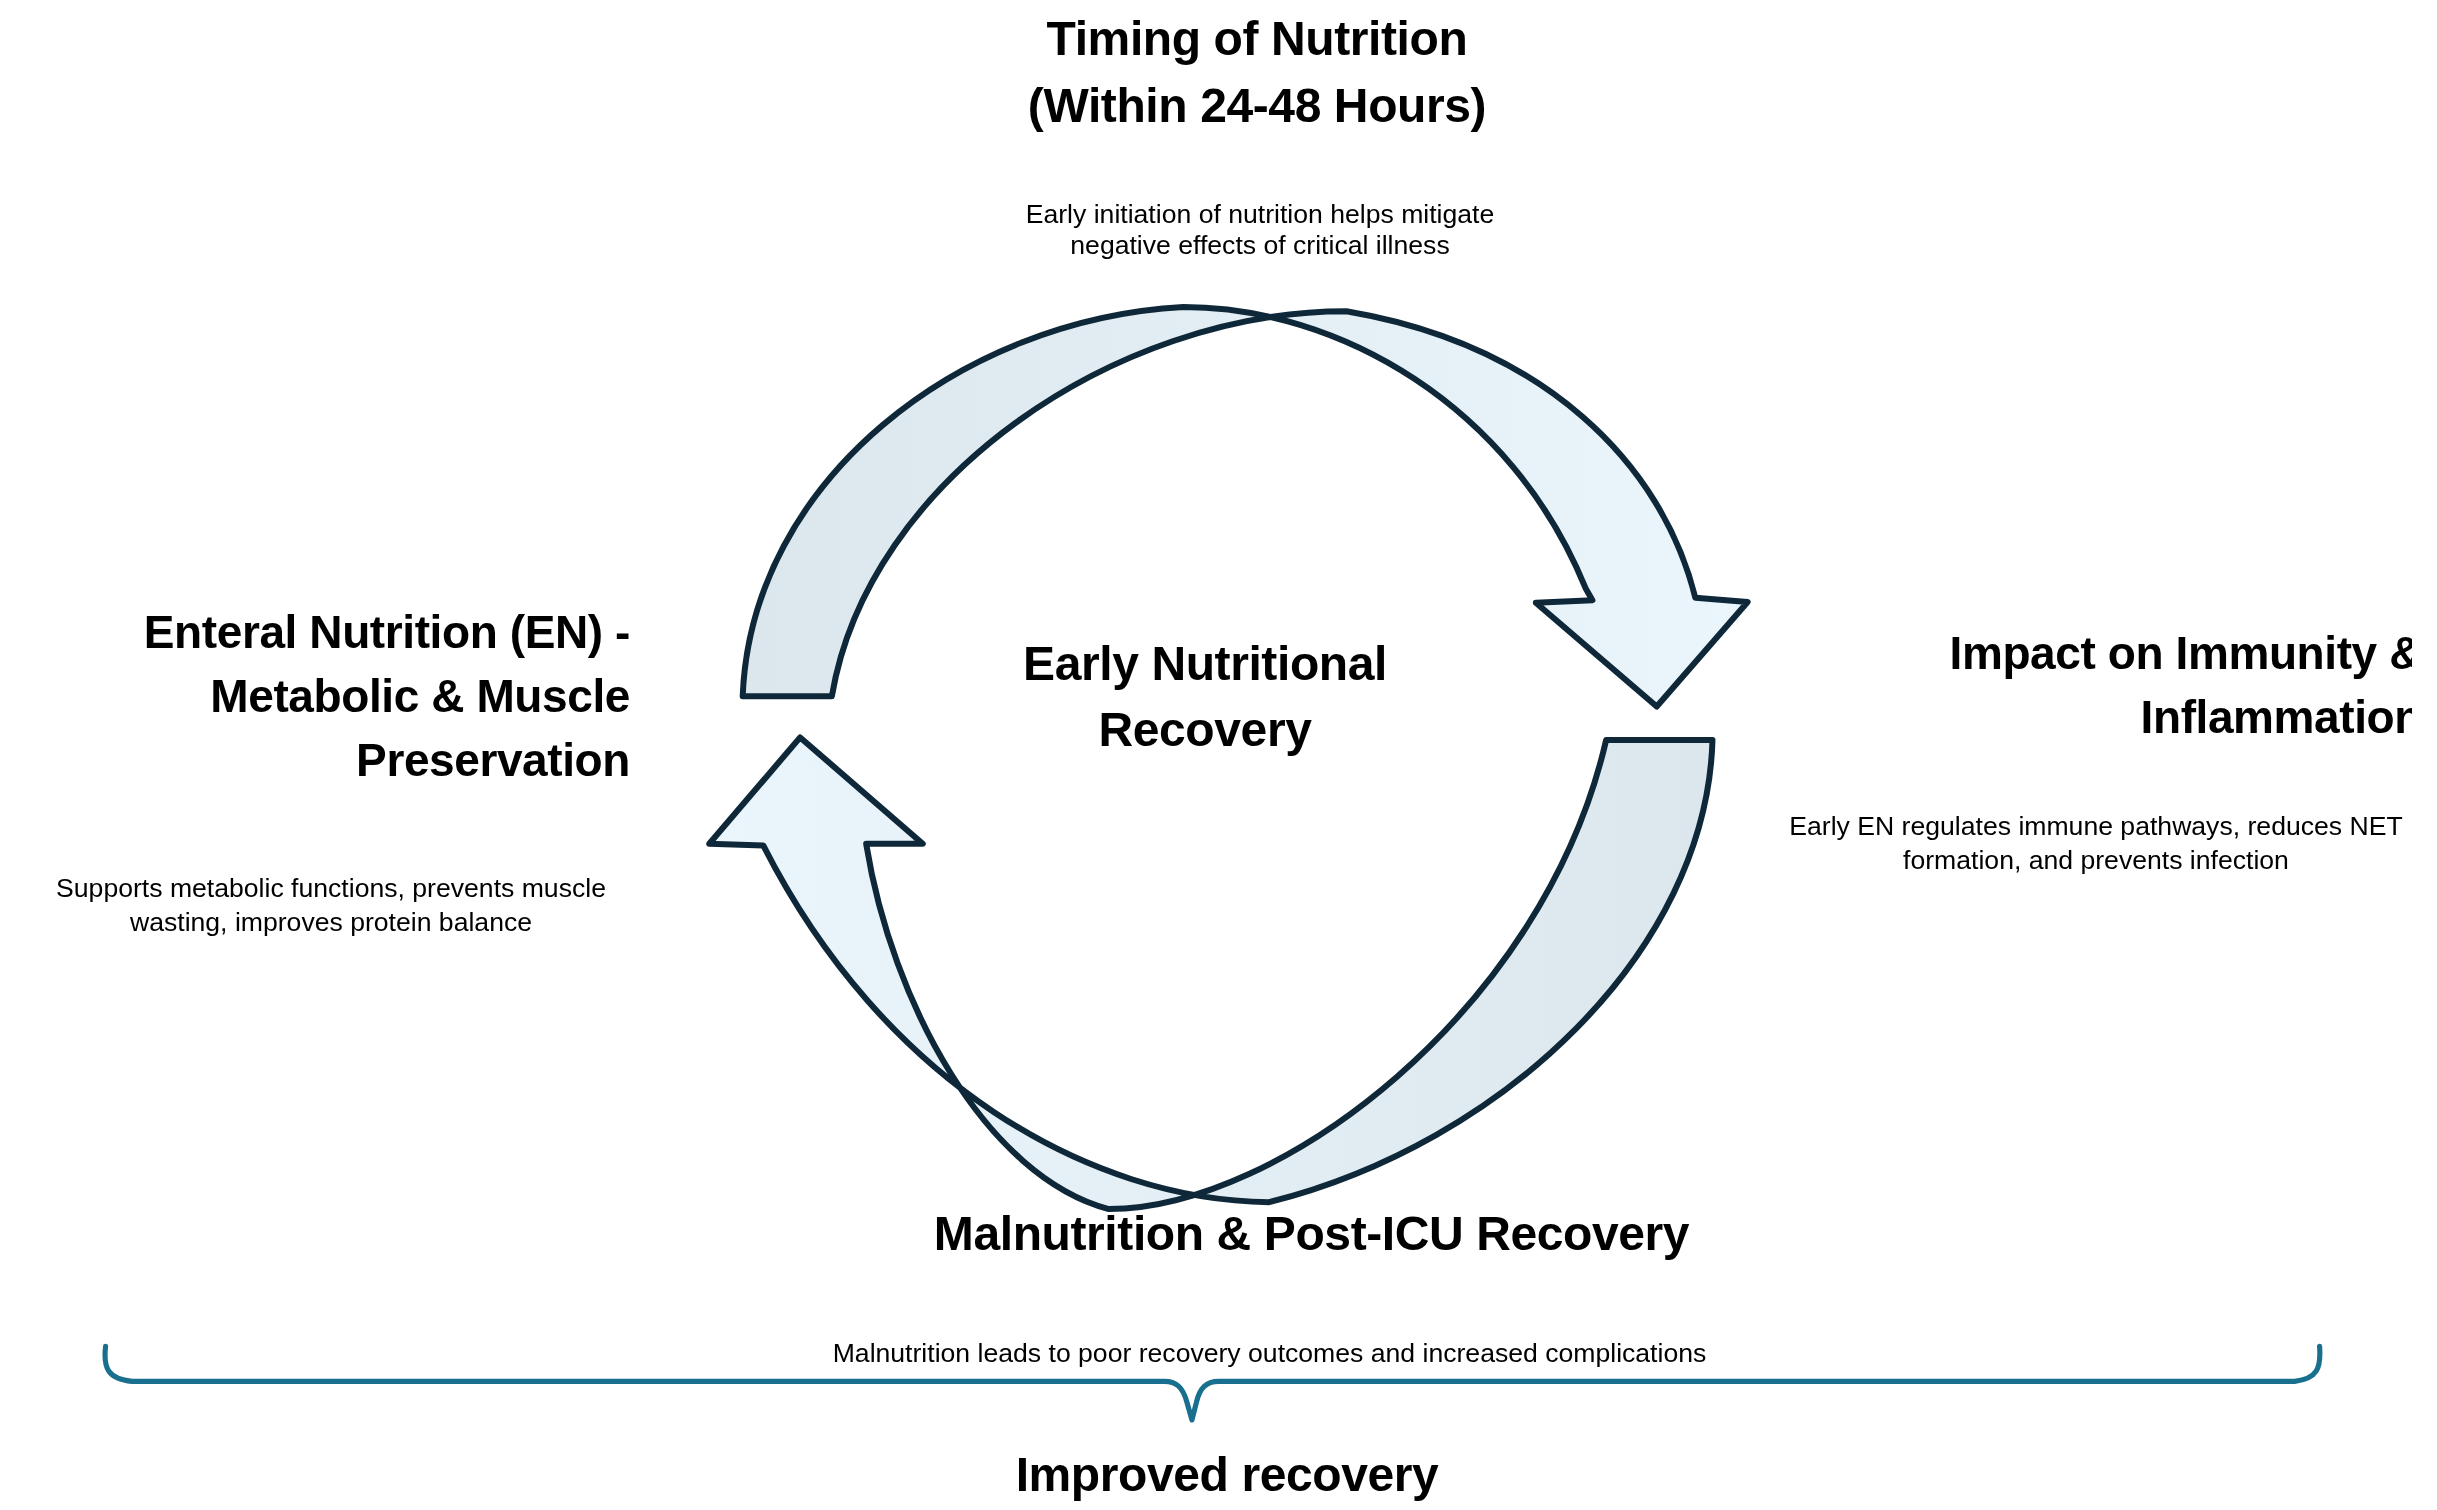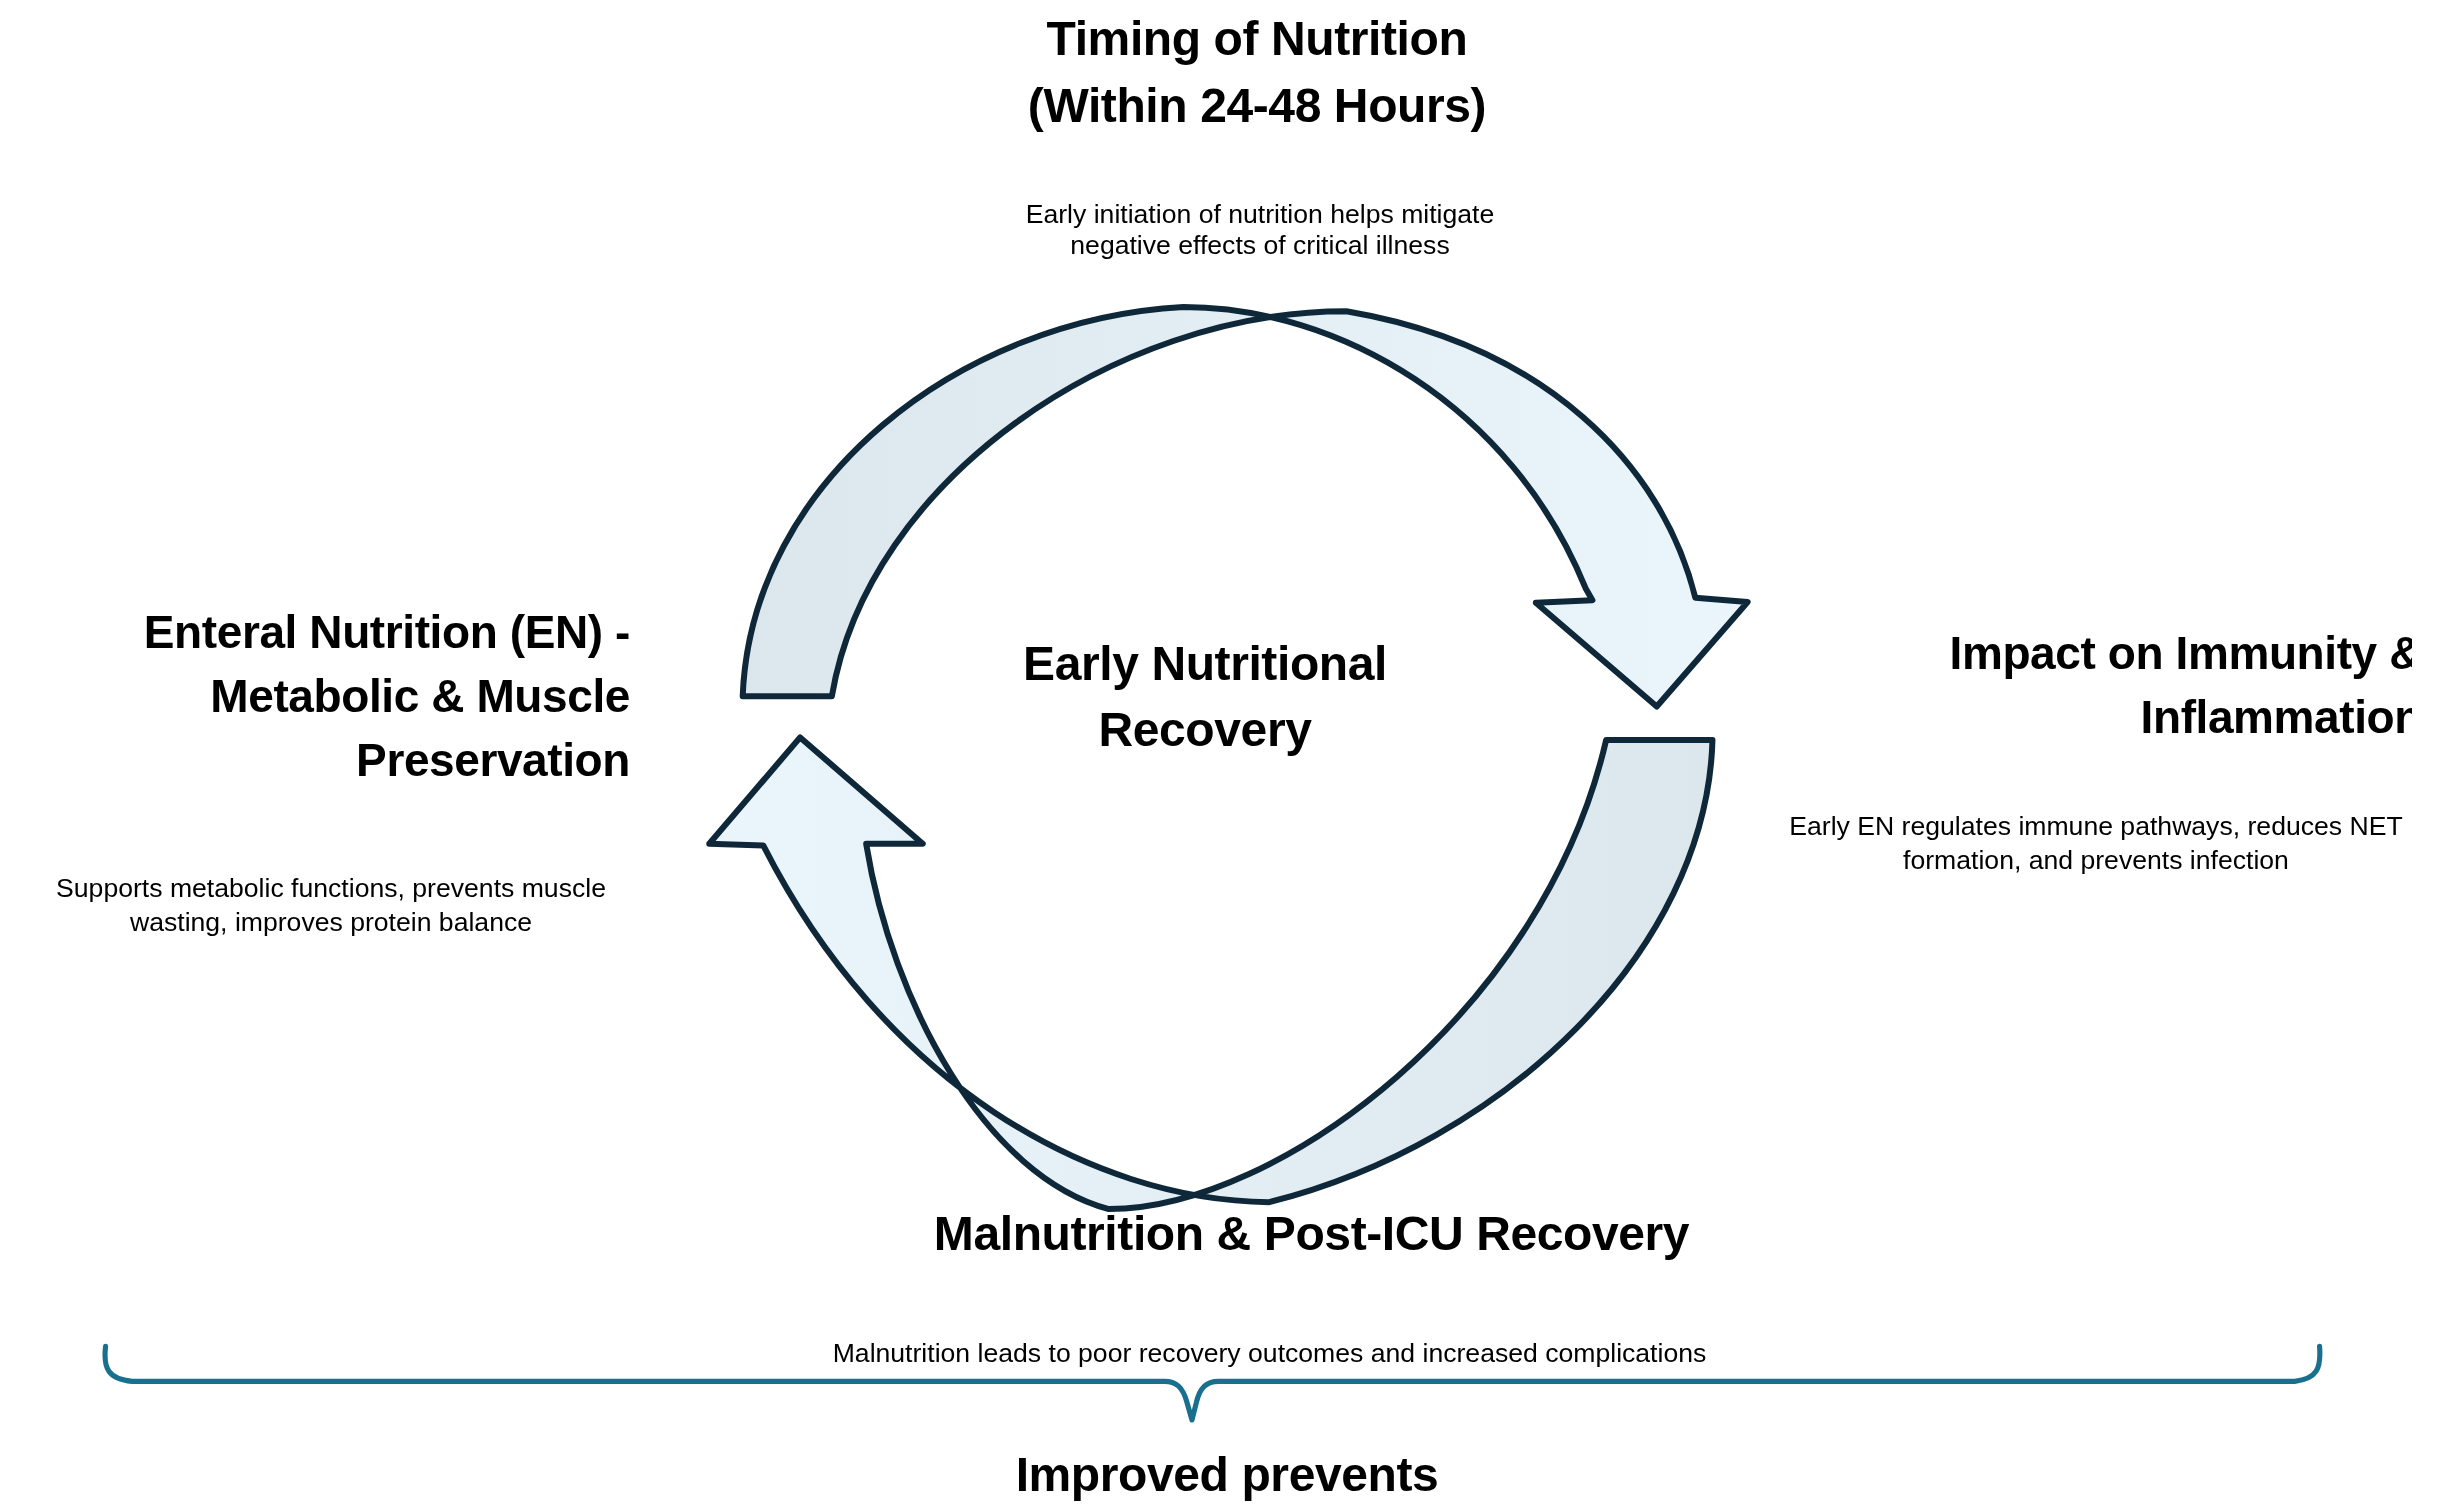--- a/index.html
+++ b/index.html
@@ -106,16 +106,16 @@
     <div>Inflammation</div>
   </div>
   <div class="abs center sub right-subtitle">
     <div>Early EN regulates immune pathways, reduces NET</div>
     <div>formation, and prevents infection</div>
   </div>
 
   <div class="abs center h1 bottom-heading">Malnutrition &amp; Post-ICU Recovery</div>
   <div class="abs center sub bottom-subtitle">Malnutrition leads to poor recovery outcomes and increased complications</div>
 
-  <div class="abs center h1 footer-label">Improved prevents</div>
+  <div class="abs center h1 footer-label">Improved recovery</div>
 
 </div>
 
 
 </body></html>

